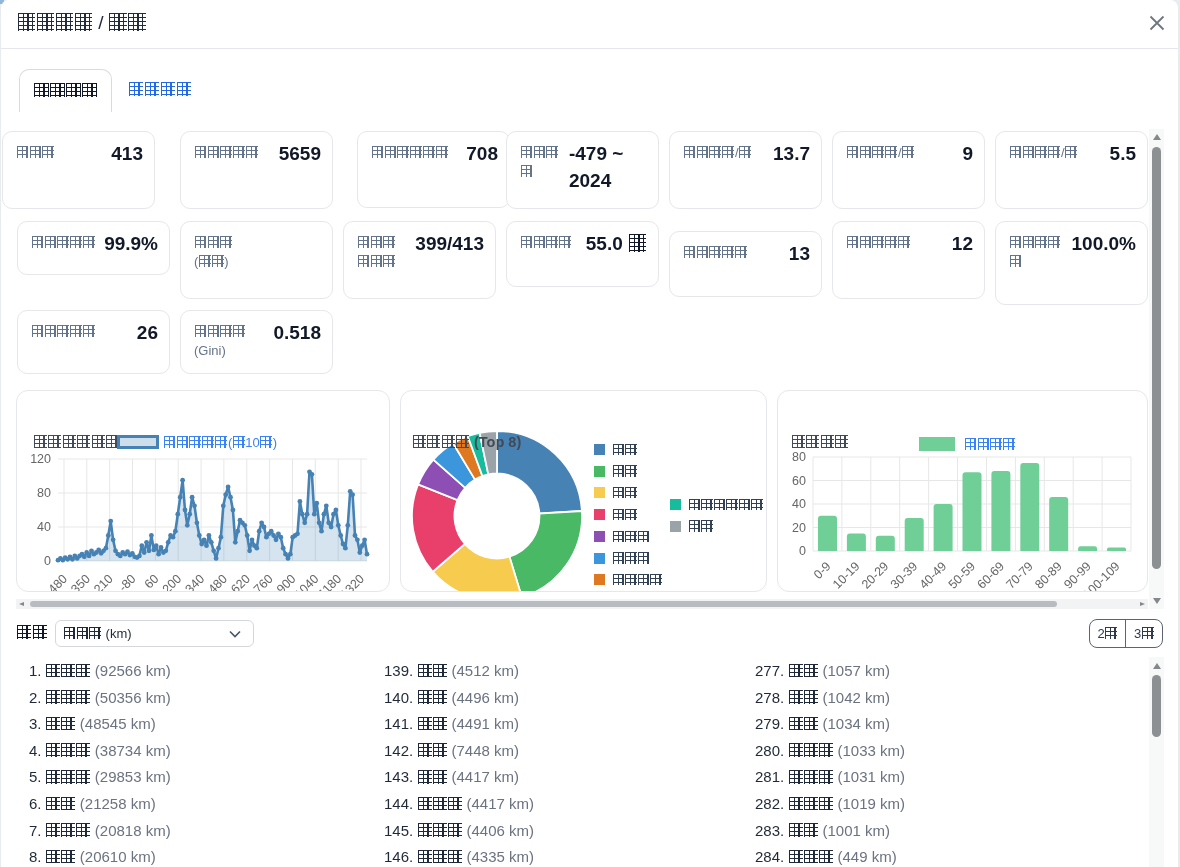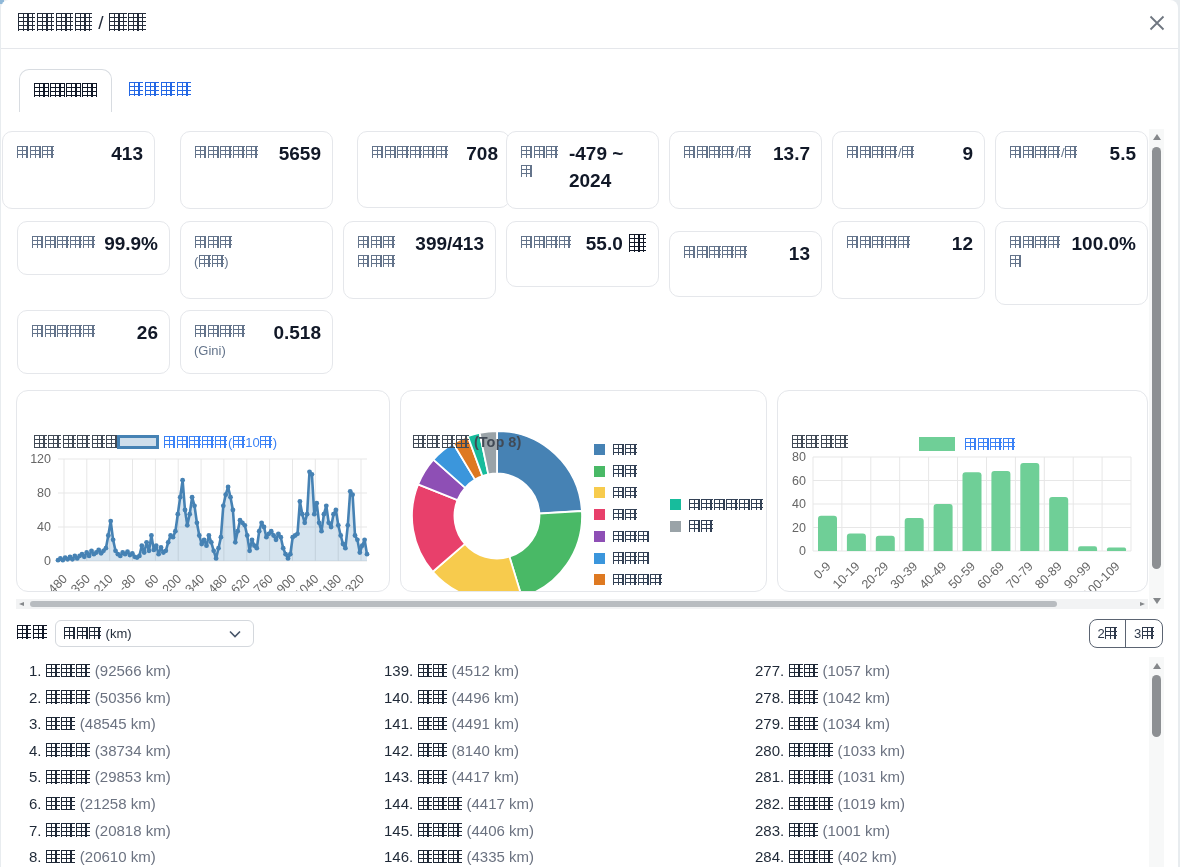--- a/index.html
+++ b/index.html
@@ -405,34 +405,34 @@
       <div class="li"><span class="nm">4. <i class="g"></i><i class="g"></i><i class="g"></i></span> <span class="km">(38734 km)</span></div>
       <div class="li"><span class="nm">5. <i class="g"></i><i class="g"></i><i class="g"></i></span> <span class="km">(29853 km)</span></div>
       <div class="li"><span class="nm">6. <i class="g"></i><i class="g"></i></span> <span class="km">(21258 km)</span></div>
       <div class="li"><span class="nm">7. <i class="g"></i><i class="g"></i><i class="g"></i></span> <span class="km">(20818 km)</span></div>
       <div class="li"><span class="nm">8. <i class="g"></i><i class="g"></i></span> <span class="km">(20610 km)</span></div>
     </div>
     <div class="lcol" style="left:384px">
       <div class="li"><span class="nm">139. <i class="g"></i><i class="g"></i></span> <span class="km">(4512 km)</span></div>
       <div class="li"><span class="nm">140. <i class="g"></i><i class="g"></i></span> <span class="km">(4496 km)</span></div>
       <div class="li"><span class="nm">141. <i class="g"></i><i class="g"></i></span> <span class="km">(4491 km)</span></div>
-      <div class="li"><span class="nm">142. <i class="g"></i><i class="g"></i></span> <span class="km">(8140 km)</span></div>
+      <div class="li"><span class="nm">142. <i class="g"></i><i class="g"></i></span> <span class="km">(7448 km)</span></div>
       <div class="li"><span class="nm">143. <i class="g"></i><i class="g"></i></span> <span class="km">(4417 km)</span></div>
       <div class="li"><span class="nm">144. <i class="g"></i><i class="g"></i><i class="g"></i></span> <span class="km">(4417 km)</span></div>
       <div class="li"><span class="nm">145. <i class="g"></i><i class="g"></i><i class="g"></i></span> <span class="km">(4406 km)</span></div>
       <div class="li"><span class="nm">146. <i class="g"></i><i class="g"></i><i class="g"></i></span> <span class="km">(4335 km)</span></div>
     </div>
     <div class="lcol" style="left:755px">
       <div class="li"><span class="nm">277. <i class="g"></i><i class="g"></i></span> <span class="km">(1057 km)</span></div>
       <div class="li"><span class="nm">278. <i class="g"></i><i class="g"></i></span> <span class="km">(1042 km)</span></div>
       <div class="li"><span class="nm">279. <i class="g"></i><i class="g"></i></span> <span class="km">(1034 km)</span></div>
       <div class="li"><span class="nm">280. <i class="g"></i><i class="g"></i><i class="g"></i></span> <span class="km">(1033 km)</span></div>
       <div class="li"><span class="nm">281. <i class="g"></i><i class="g"></i><i class="g"></i></span> <span class="km">(1031 km)</span></div>
       <div class="li"><span class="nm">282. <i class="g"></i><i class="g"></i><i class="g"></i></span> <span class="km">(1019 km)</span></div>
       <div class="li"><span class="nm">283. <i class="g"></i><i class="g"></i></span> <span class="km">(1001 km)</span></div>
-      <div class="li"><span class="nm">284. <i class="g"></i><i class="g"></i><i class="g"></i></span> <span class="km">(402 km)</span></div>
+      <div class="li"><span class="nm">284. <i class="g"></i><i class="g"></i><i class="g"></i></span> <span class="km">(449 km)</span></div>
     </div>
   </div>
 
 <div class="vb" style="left:1149px;top:657px;height:210px">
   <div style="position:absolute;left:3.5px;top:6px;width:0;height:0;border-left:4.5px solid transparent;border-right:4.5px solid transparent;border-bottom:6px solid #85888b"></div>
   <div class="thumb" style="top:18px;height:62px"></div>
 </div>
 
 </body></html>

